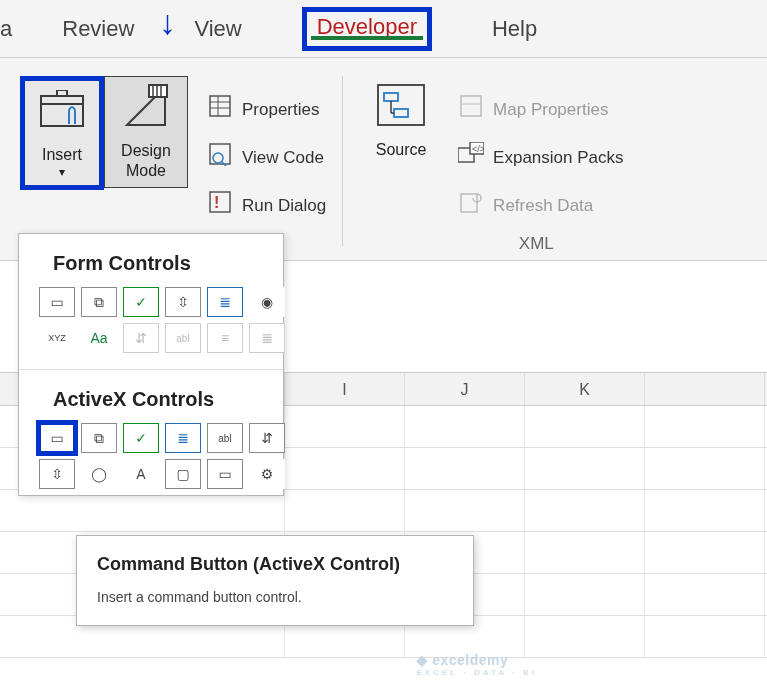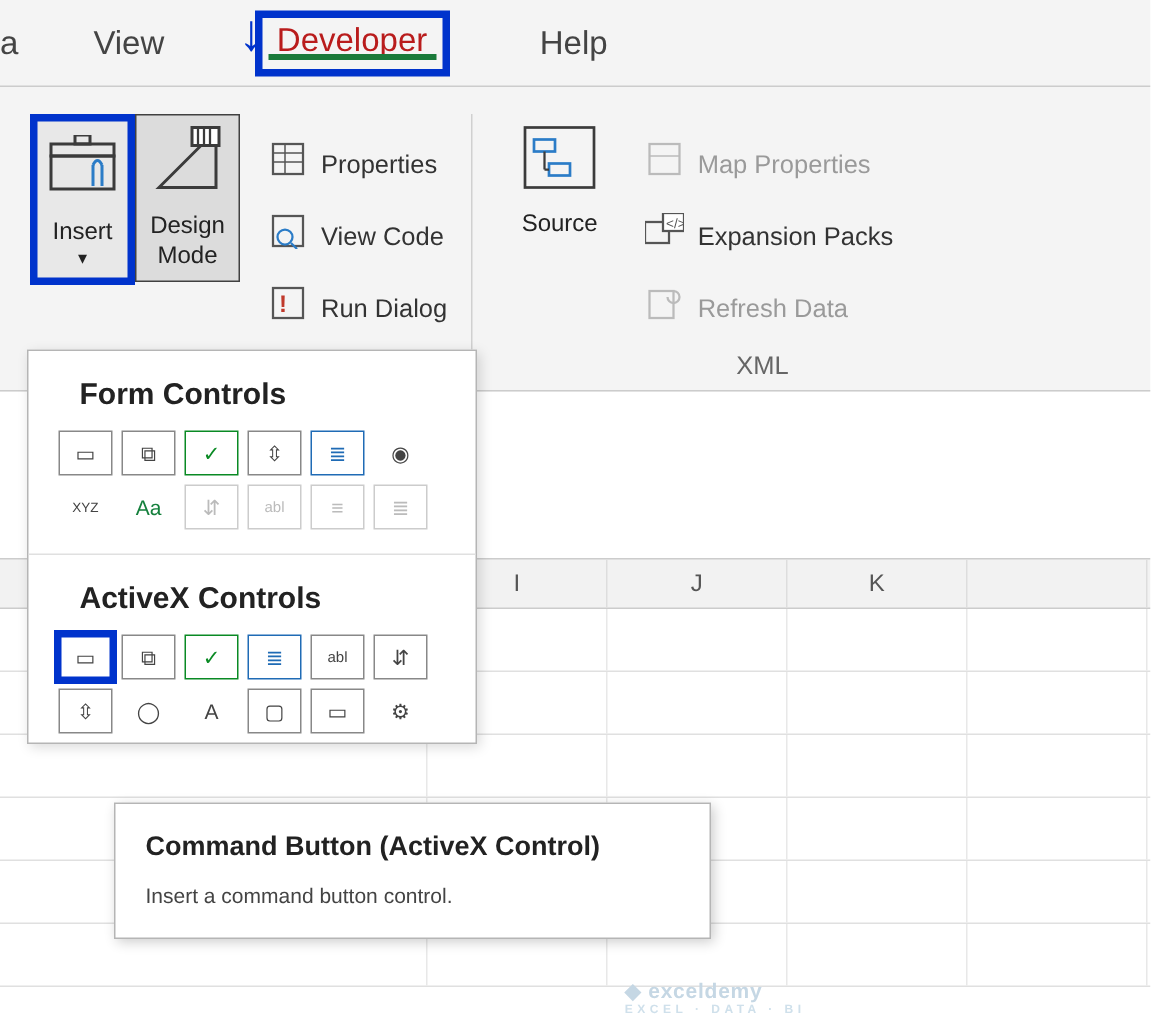--- a/index.html
+++ b/index.html
@@ -10,38 +10,38 @@
   .tab.partial { padding-left:0; padding-right:20px; }
   .tab.active { color:#111; }
   .dev-box { border:5px solid #0033cc; padding:2px 10px 6px 10px; color:#b91c1c; position:relative; }
   .dev-box::after{ content:""; position:absolute; left:4px; right:4px; bottom:6px; height:4px; background:#1a7a3a; }
 
   .arrow-down { position:absolute; top:3px; left:159px; font-size:34px; color:#0033cc; font-weight:bold; }
 
   .ribbon { background:#f4f4f4; border-bottom:1px solid #ccc; display:flex; align-items:flex-start; padding:18px 0 6px 20px; }
   .sep { width:1px; background:#d0d0d0; height:170px; margin:0 16px; }
 
-  .big-btn { width:70px; display:flex; flex-direction:column; align-items:center; justify-content:flex-start; padding:6px 2px; font-size:16px; color:#222; cursor:pointer; }
+  .big-btn { width:84px; display:flex; flex-direction:column; align-items:center; justify-content:flex-start; padding:6px 2px; font-size:16px; color:#222; cursor:pointer; }
   .big-btn .ic { width:50px; height:46px; margin-bottom:12px; display:flex; align-items:center; justify-content:center; }
   .big-btn .lbl { line-height:1.25; text-align:center; }
 
   .insert-box { border:5px solid #0033cc; background:#e8e8e8; }
   .design-box { background:#dcdcdc; border:1px solid #404040; }
 
   .drop-chevron { font-size:12px; }
 
   .mini-row { display:flex; align-items:flex-end; gap:8px; font-size:17px; color:#333; height:40px; margin:4px 0 4px 8px; cursor:pointer;}
   .mini-row.disabled { color:#9a9a9a; }
   .mini-row .mic { width:28px; height:28px; display:flex; align-items:center; justify-content:center; color:#555;}
   .mini-row.disabled .mic { color:#bbb;}
 
   .group-label { font-size:17px; color:#666; text-align:center; width:100%; margin-top:14px; }
 
   
-  .dropdown { position:absolute; top:233px; left:18px; width:300px; background:#fff; border:1px solid #b5b5b5; box-shadow:2px 2px 8px rgba(0,0,0,.15); z-index:10;}
+  .dropdown { position:absolute; top:233px; left:18px; width:266px; background:#fff; border:1px solid #b5b5b5; box-shadow:2px 2px 8px rgba(0,0,0,.15); z-index:10;}
   .dd-section-title { font-size:20px; font-weight:600; color:#222; padding:18px 0 12px 34px; }
   .dd-grid { display:grid; grid-template-columns:repeat(6,36px); gap:6px; padding:0 0 12px 20px; }
   .dd-item { width:36px; height:30px; border:1px solid #888; display:flex; align-items:center; justify-content:center; font-size:14px; color:#444; cursor:pointer; background:#fff;}
   .dd-item.borderless{ border:none;}
   .dd-item.disabled { color:#bbb; border-color:#ccc; cursor:default;}
   .dd-item.accent { color:#0a8a24; border-color:#0a8a24;}
   .dd-item.accent2 { color:#1f6bb5; border-color:#1f6bb5;}
   .dd-item.sel { outline:5px solid #0033cc; outline-offset:-2px; }
   .dd-sep { height:1px; background:#e0e0e0; margin:4px 0 0 0;}
 
@@ -63,20 +63,21 @@
   .wm { position:absolute; right:230px; bottom:4px; font-size:14px; color:#c5d7e4; font-weight:600; z-index:5; letter-spacing:.5px; font-family:Arial,sans-serif;}
   .wm .sub{ font-size:8px; letter-spacing:3px; display:block; color:#cfe0eb;}
 
   svg { display:block; }
 </style>
 </head>
 <body>
 
 <div class="tabs">
   <div class="tab partial">a</div>
+  <div class="tab">Review</div>
   <div class="tab">View</div>
   <div class="tab active">
     <span class="dev-box">Developer</span>
   </div>
   <div class="tab">Help</div>
 </div>
 
 <div class="arrow-down">↓</div>
 
 <div class="ribbon">

